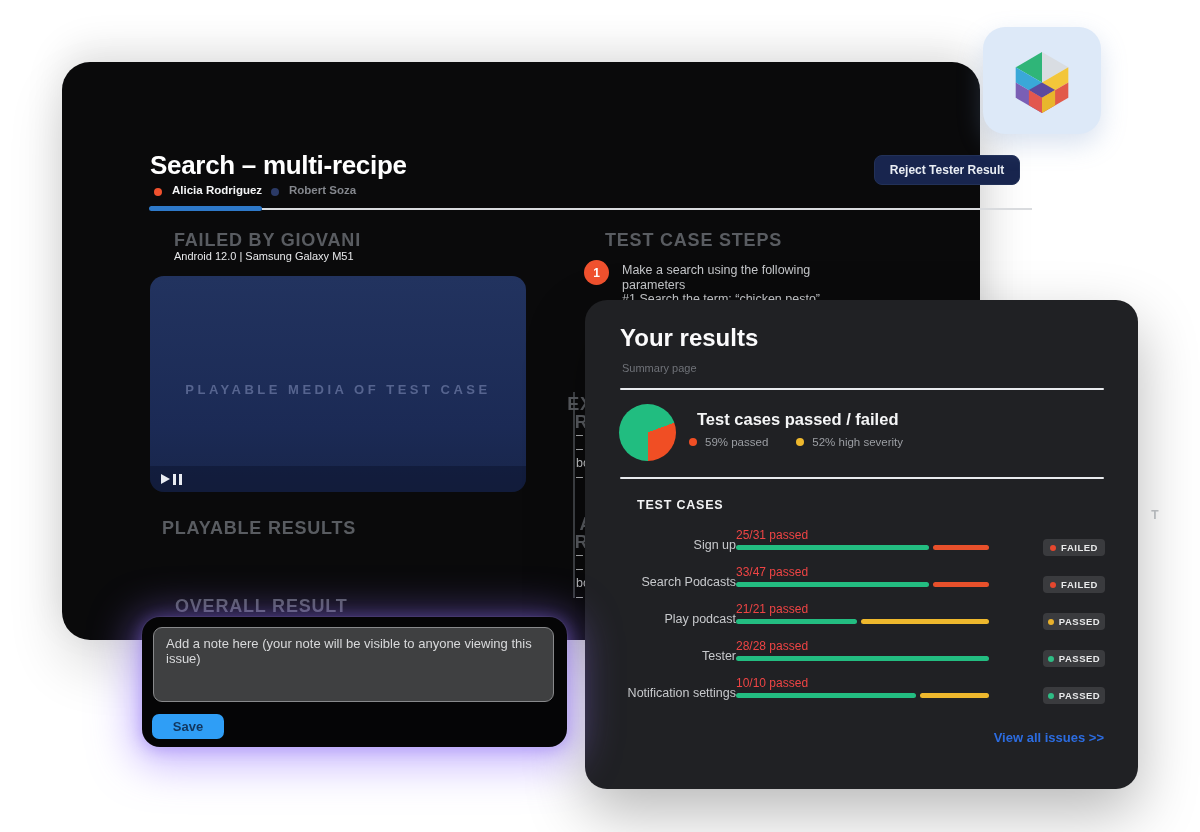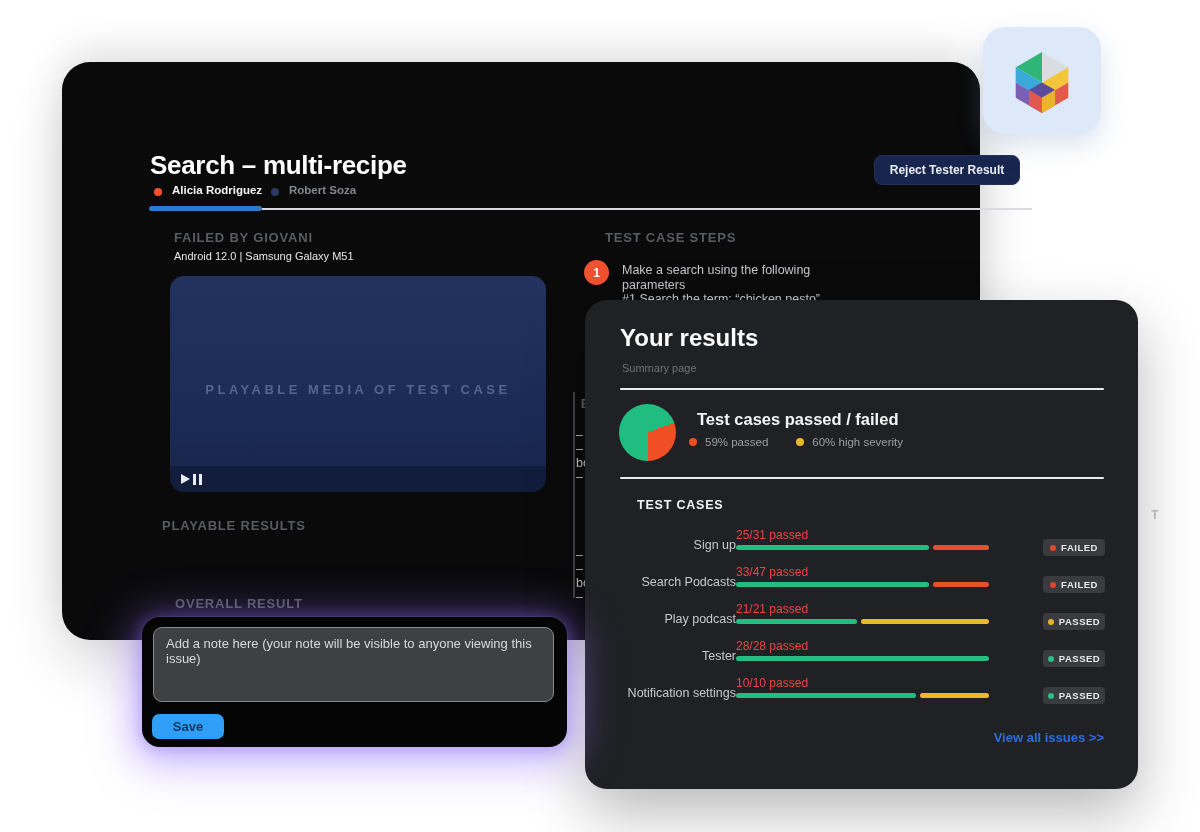--- a/index.html
+++ b/index.html
@@ -23,26 +23,26 @@
   .tab-alicia { left:92px; top:122px; }
   .tab-robert { left:209px; top:122px; }
   .tab-dot { width:8px; height:8px; border-radius:50%; }
   .tab-label { font-size:11.5px; font-weight:bold; }
   .tab-alicia .tab-label { color:#f4f5f6; }
   .tab-robert .tab-label { color:#84878d; }
 
   .tab-underline-active { left:87px; top:144px; width:113px; height:5px; background:#2e79c9; border-radius:3px; z-index:2; }
   .tab-underline-rest { left:200px; top:146px; width:770px; height:2px; background:#d9dbde; }
 
-  .sec-label { color:#595c61; font-size:13px; font-weight:bold; letter-spacing:0.8px; }
+  .sec-label { color:#595c61; font-size:18px; font-weight:bold; letter-spacing:0.8px; }
   .failed-by { left:112px; top:168px; }
   .device-line { left:112px; top:188px; color:#e7e8ea; font-size:11px; }
 
   
-  .video { left:108px; top:214px; width:376px; height:216px; border-radius:14px; overflow:hidden;
+  .video { left:88px; top:214px; width:376px; height:216px; border-radius:14px; overflow:hidden;
            background:linear-gradient(180deg,#22335f 0%,#1b2a55 70%,#182549 100%); cursor:pointer; }
   .video-caption { position:absolute; left:50%; top:104px; transform:translateX(-50%); width:330px; text-align:center;
                    color:#56648f; font-size:13px; font-weight:bold; letter-spacing:3.5px; line-height:20px; }
   .video-bar { position:absolute; left:0; bottom:0; width:100%; height:26px; background:rgba(10,18,42,0.45);
                display:flex; align-items:center; padding-left:11px; }
   .play-tri { width:0; height:0; border-left:9px solid #e9ecf2; border-top:5.5px solid transparent; border-bottom:5.5px solid transparent; }
   .pause-bars { display:flex; gap:2.5px; margin-left:3px; }
   .pause-bars i { display:block; width:3px; height:11px; background:#e9ecf2; }
 
   .official-label { left:100px; top:456px; }
@@ -202,21 +202,21 @@
 
   <div class="rp pie" style="background:conic-gradient(#21bd80 0deg 70deg, #f04e24 70deg 180deg, #21bd80 180deg 360deg);"></div>
   <div class="rp rp-chart-title">Test cases passed / failed</div>
   <div class="rp legend">
     <span class="legend-item">
       <span class="legend-dot" style="background: rgb(240, 78, 36);"></span>
       <span class="legend-label">59% passed</span>
     </span>
     <span class="legend-item">
       <span class="legend-dot" style="background: rgb(238, 184, 45);"></span>
-      <span class="legend-label">60% high severity</span>
+      <span class="legend-label">52% high severity</span>
     </span>
   </div>
   <div class="rp rp-rule rp-rule2"></div>
 
   <div class="rp tc-label">TEST CASES</div>
 
   <div id="tc-rows">
     <div class="rp tc-row-name" style="left:35px; top:238px;">Sign up</div>
     <div class="rp tc-passed" style="left:151px; top:228px;">25/31 passed</div>
     <div class="rp bar" style="left:151px; top:245px;">

